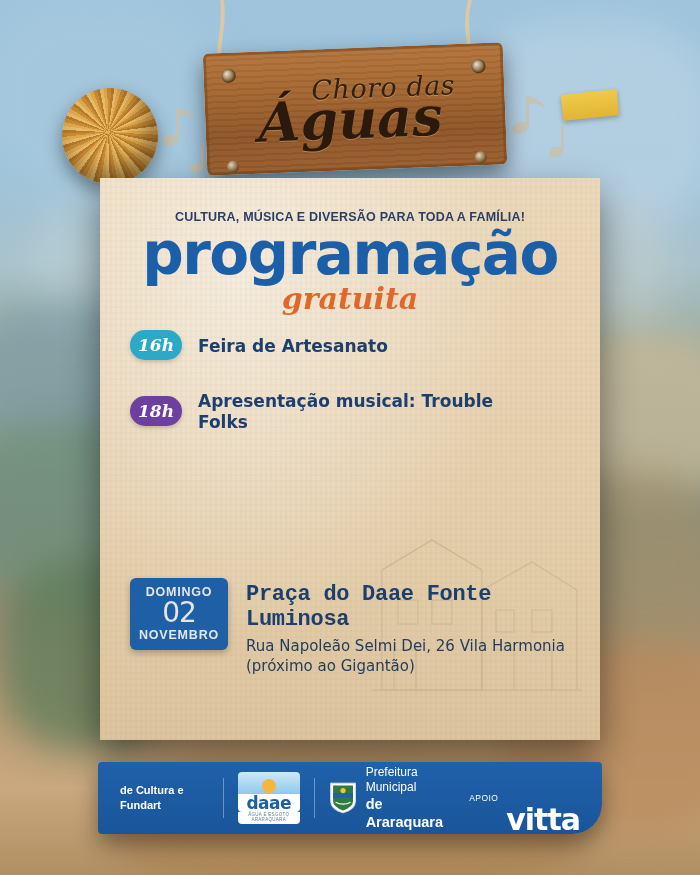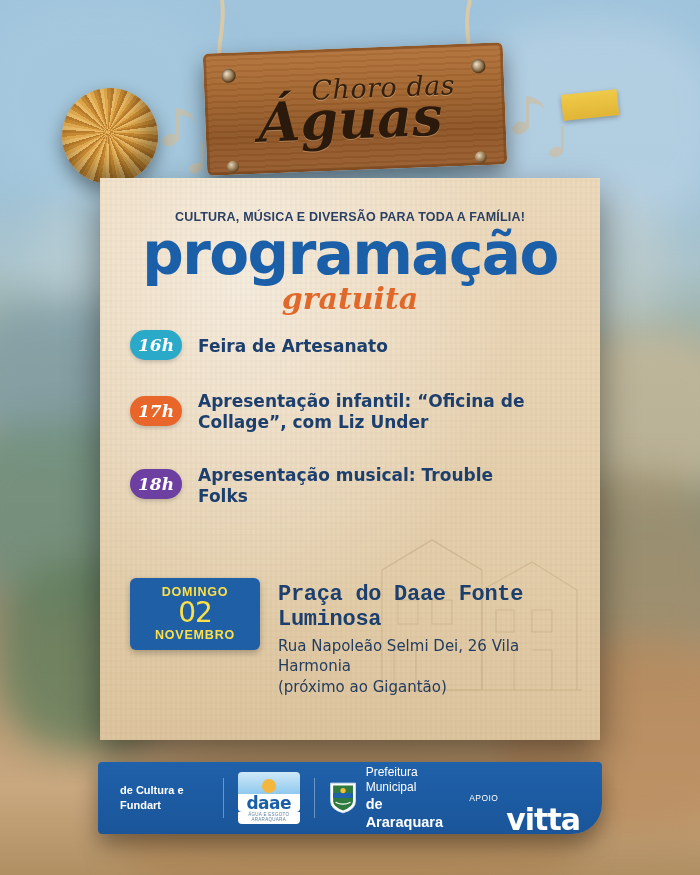--- a/index.html
+++ b/index.html
@@ -259,24 +259,24 @@
     position: absolute;
     left: 30px;
     top: 400px;
     right: 20px;
     display: flex;
     align-items: flex-start;
   }
   .date-box {
     flex: 0 0 auto;
     width: 98px;
-    padding: 7px 16px 8px;
+    padding: 7px 0 8px;
     border-radius: 6px;
     background: #1f5fa6;
-    color: #fde047;
+    color: #e5e5e5;
     text-align: center;
     margin-right: 18px;
     box-shadow: 0 3px 6px rgba(0,0,0,.25);
   }
   .date-dow {
     font-size: 12.5px;
     font-weight: bold;
     letter-spacing: .8px;
   }
   .date-day {
@@ -469,24 +469,20 @@
     <div class="headline">programação</div>
     <div class="subheadline">gratuita</div>
 
     <div class="schedule">
 
       <div class="sched-row">
         <div class="time-chip" style="background:#2aa9c9">16h</div>
         <div class="sched-text">Feira de Artesanato</div>
       </div>
 
-      <div class="sched-row">
-        <div class="time-chip" style="background:#e9662a">17h</div>
-        <div class="sched-text">Apresentação infantil: “Oficina de Collage”, com Liz Under</div>
-      </div>
 
       <div class="sched-row">
         <div class="time-chip" style="background:#6c3fa0">18h</div>
         <div class="sched-text">Apresentação musical: Trouble Folks</div>
       </div>
 
     </div>
 
     <div class="venue">
       <div class="date-box">

